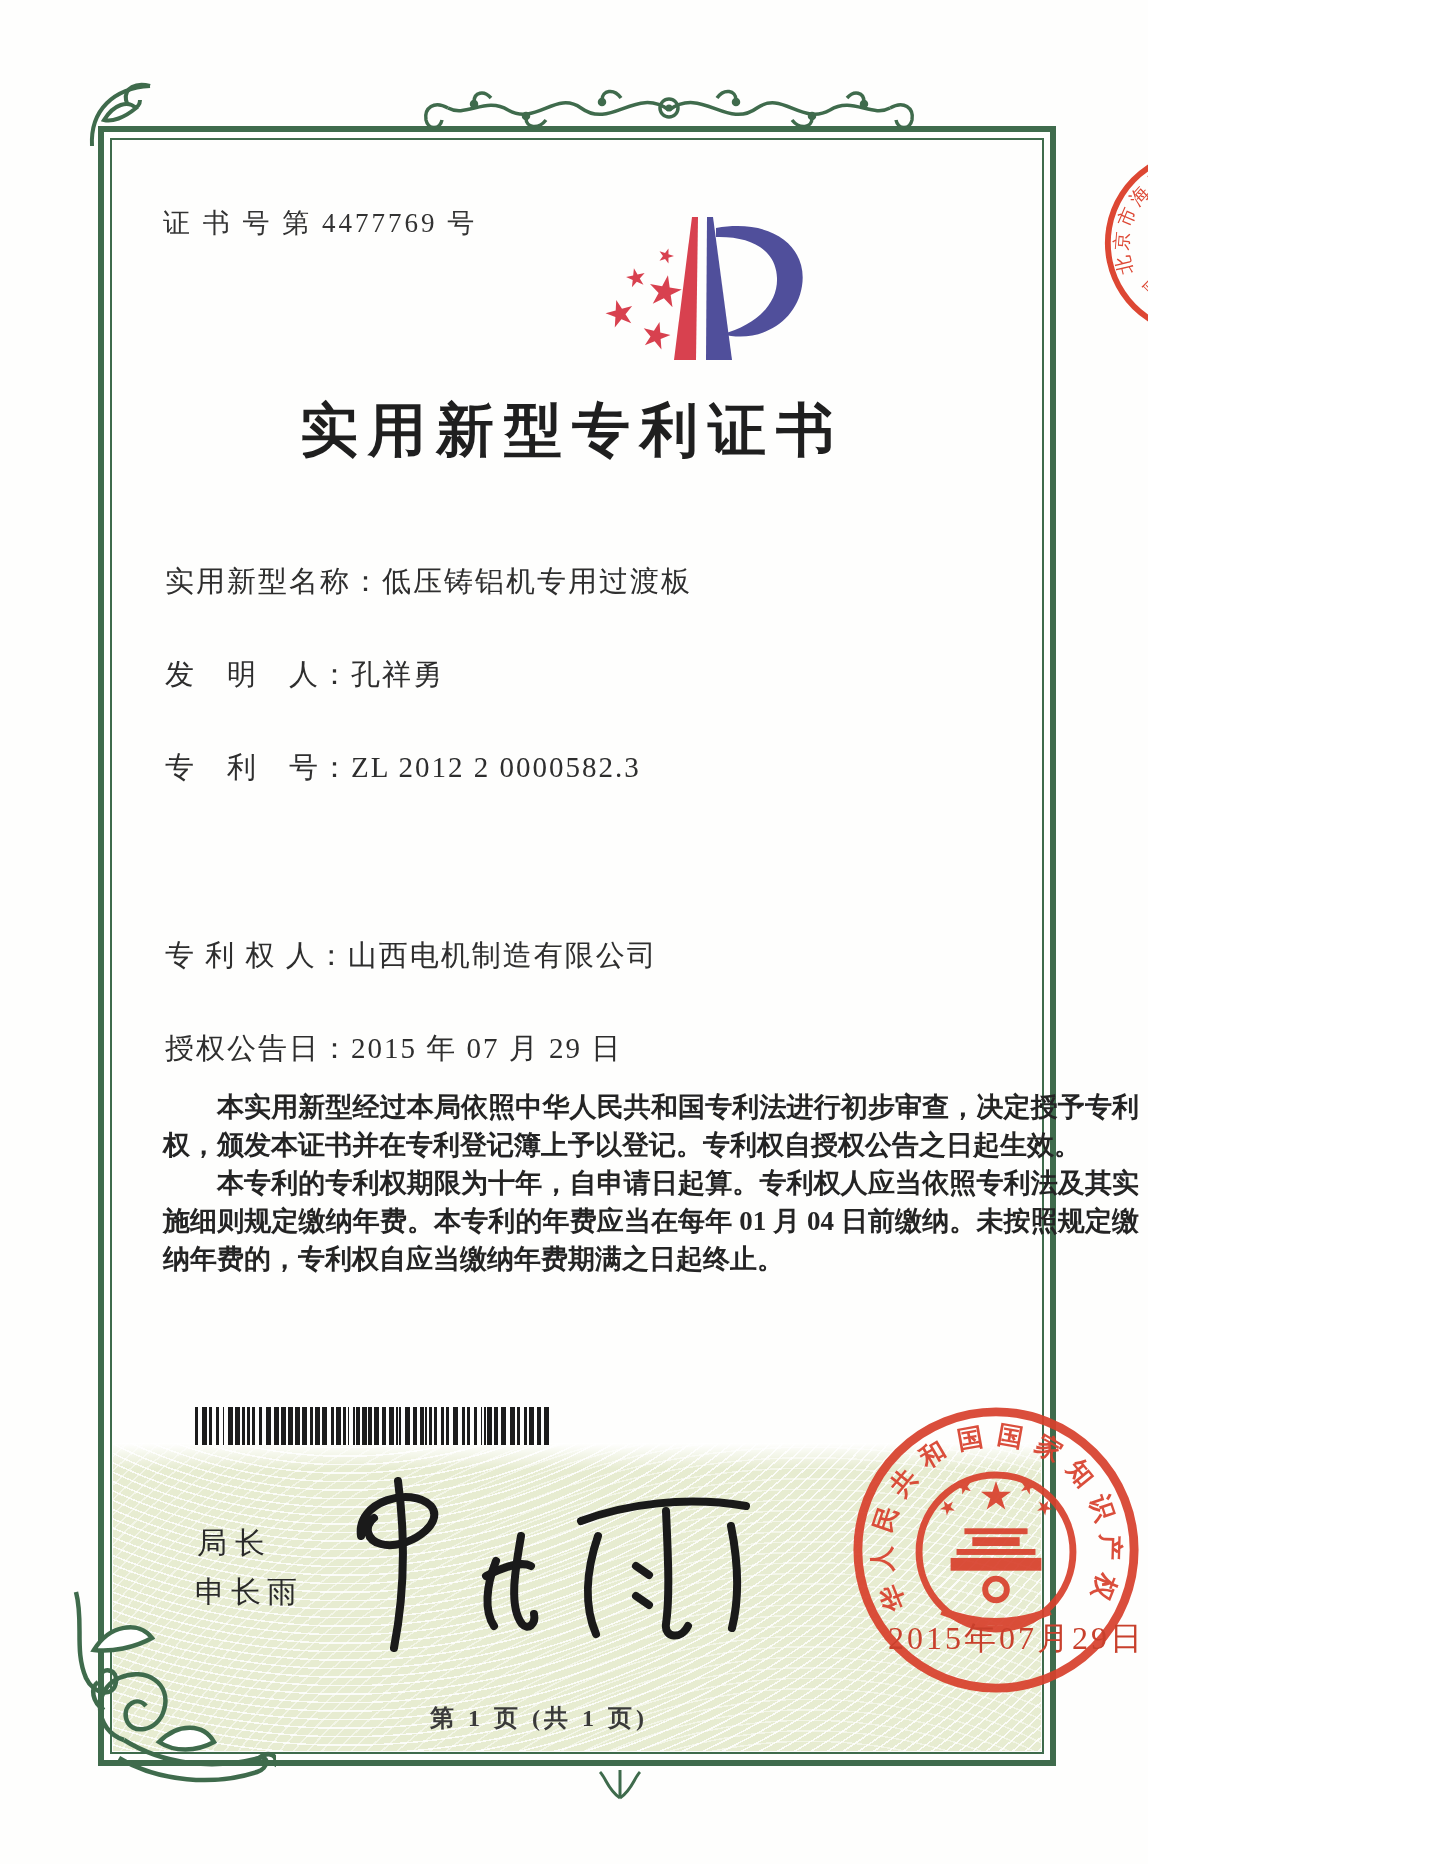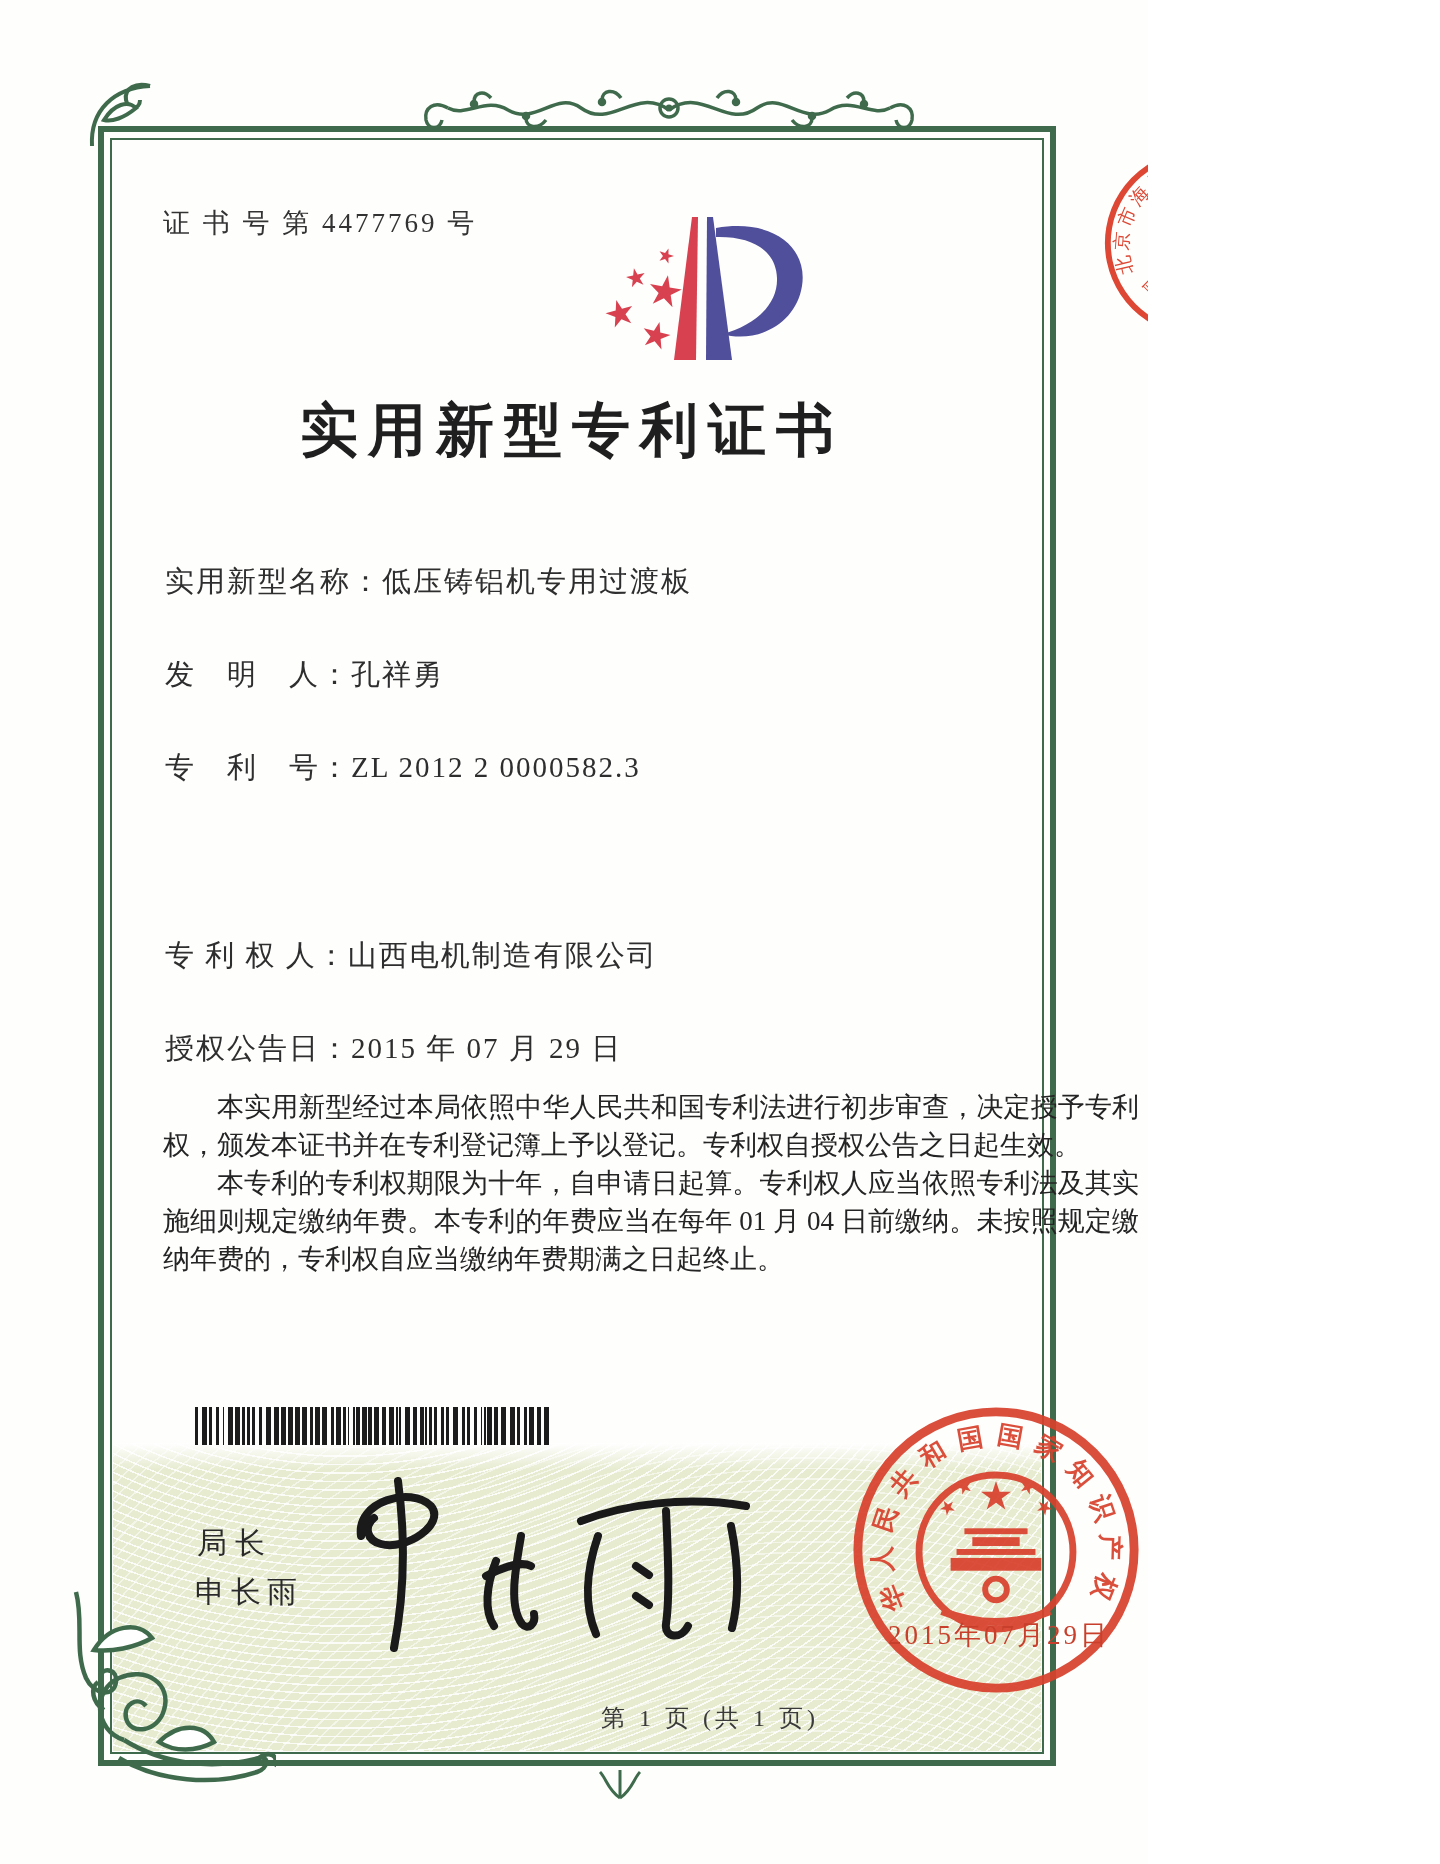--- a/index.html
+++ b/index.html
@@ -18,29 +18,29 @@
       repeating-radial-gradient(circle at 75% 250%, rgba(255,255,255,0) 0 9px, rgba(255,255,255,.5) 9px 10.5px);}
   .wave-band::before{content:"";position:absolute;left:0;right:0;top:0;height:26px;
       background:linear-gradient(#ffffff,rgba(255,255,255,0));}
   
   .cert-no{position:absolute;left:163px;top:205px;font-size:27px;letter-spacing:3px;color:#333;}
   .title{position:absolute;left:300px;top:392px;width:610px;text-align:left;
          font-size:58px;font-weight:bold;letter-spacing:10px;color:#1f1f1f;}
   .field{position:absolute;left:165px;font-size:29px;letter-spacing:2px;white-space:nowrap;color:#2e2e2e;}
   .f0{top:562px}.f1{top:655px}.f2{top:748px}.f3{top:843px}.f4{top:936px}.f5{top:1029px}
   .body-text{position:absolute;left:163px;top:1088px;width:976px;font-size:27px;line-height:38px;color:#242424;}
-  .body-text p{margin:0;text-indent:2em;text-align:justify;}
+  .body-text p{margin:0;text-indent:2em;text-align:justify;font-weight:bold;}
   .barcode{position:absolute;left:195px;top:1407px;width:358px;height:38px;display:flex;align-items:stretch;}
   .barcode div{background:#1c1c1c;}
   .issuer-title{position:absolute;left:197px;top:1523px;font-size:30px;letter-spacing:8px;color:#2a2a2a;}
   .issuer-name{position:absolute;left:195px;top:1572px;font-size:30px;letter-spacing:6px;color:#2a2a2a;font-family:Liberation Serif, serif;}
-  .seal-date{position:absolute;left:888px;top:1617px;font-size:27px;letter-spacing:3px;
+  .seal-date{position:absolute;left:888px;top:1617px;font-size:32px;letter-spacing:3px;
              color:#c8402c;white-space:nowrap;z-index:6;}
-  .footer{position:absolute;left:430px;top:1702px;width:560px;text-align:center;
-          font-size:24px;letter-spacing:4px;color:#3a3a3a;}
+  .footer{position:absolute;left:430px;top:1702px;width:560px;
+          font-size:24px;letter-spacing:4px;color:#3a3a3a;font-weight:bold;}
   
   .logo{position:absolute;left:553px;top:183px;width:292px;height:192px;}
   .tax-stamp{position:absolute;left:1100px;top:145px;width:196px;height:196px;transform:rotate(-12deg);}
   .signature{position:absolute;left:336px;top:1466px;width:432px;height:196px;z-index:5;}
   .main-seal{position:absolute;left:848px;top:1402px;width:296px;height:296px;z-index:4;opacity:.92;}
   .orn{position:absolute;z-index:3;}
   .orn-top{left:396px;top:68px;width:546px;height:84px;}
   .orn-tl{left:84px;top:80px;width:72px;height:72px;}
   .orn-tr{left:1282px;top:80px;width:72px;height:72px;transform:scaleX(-1);}
   .orn-bl{left:64px;top:1590px;width:212px;height:212px;}

